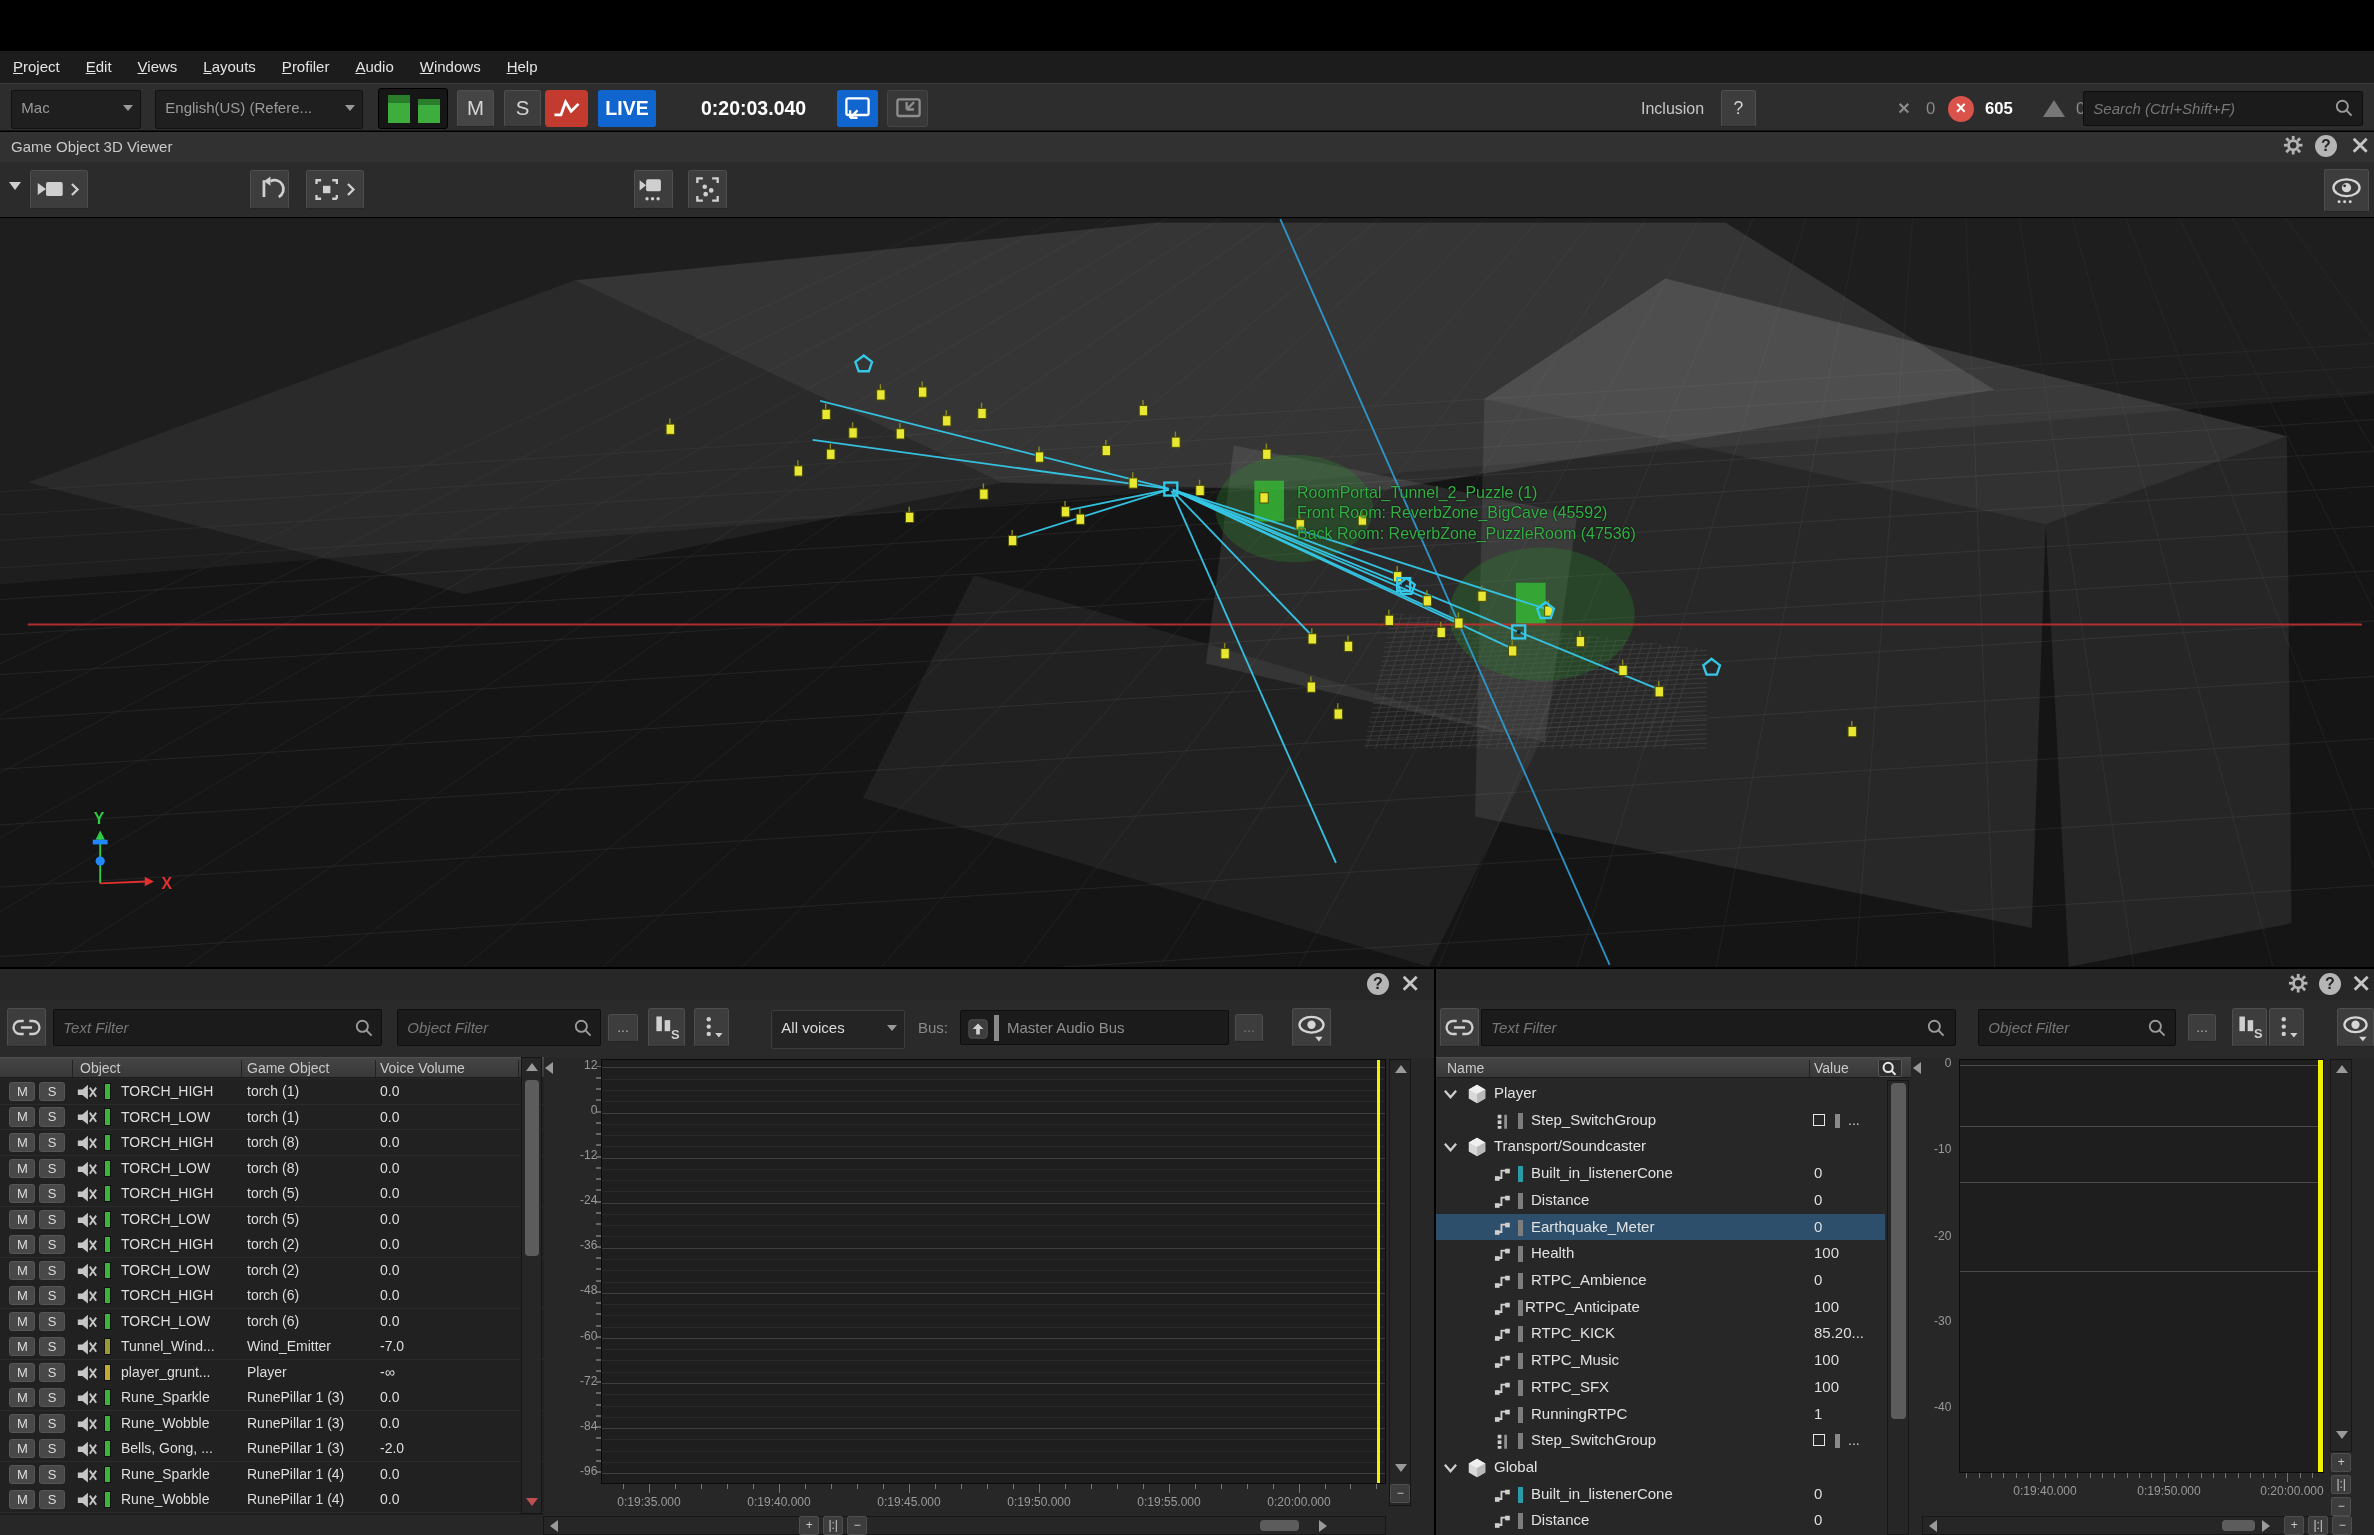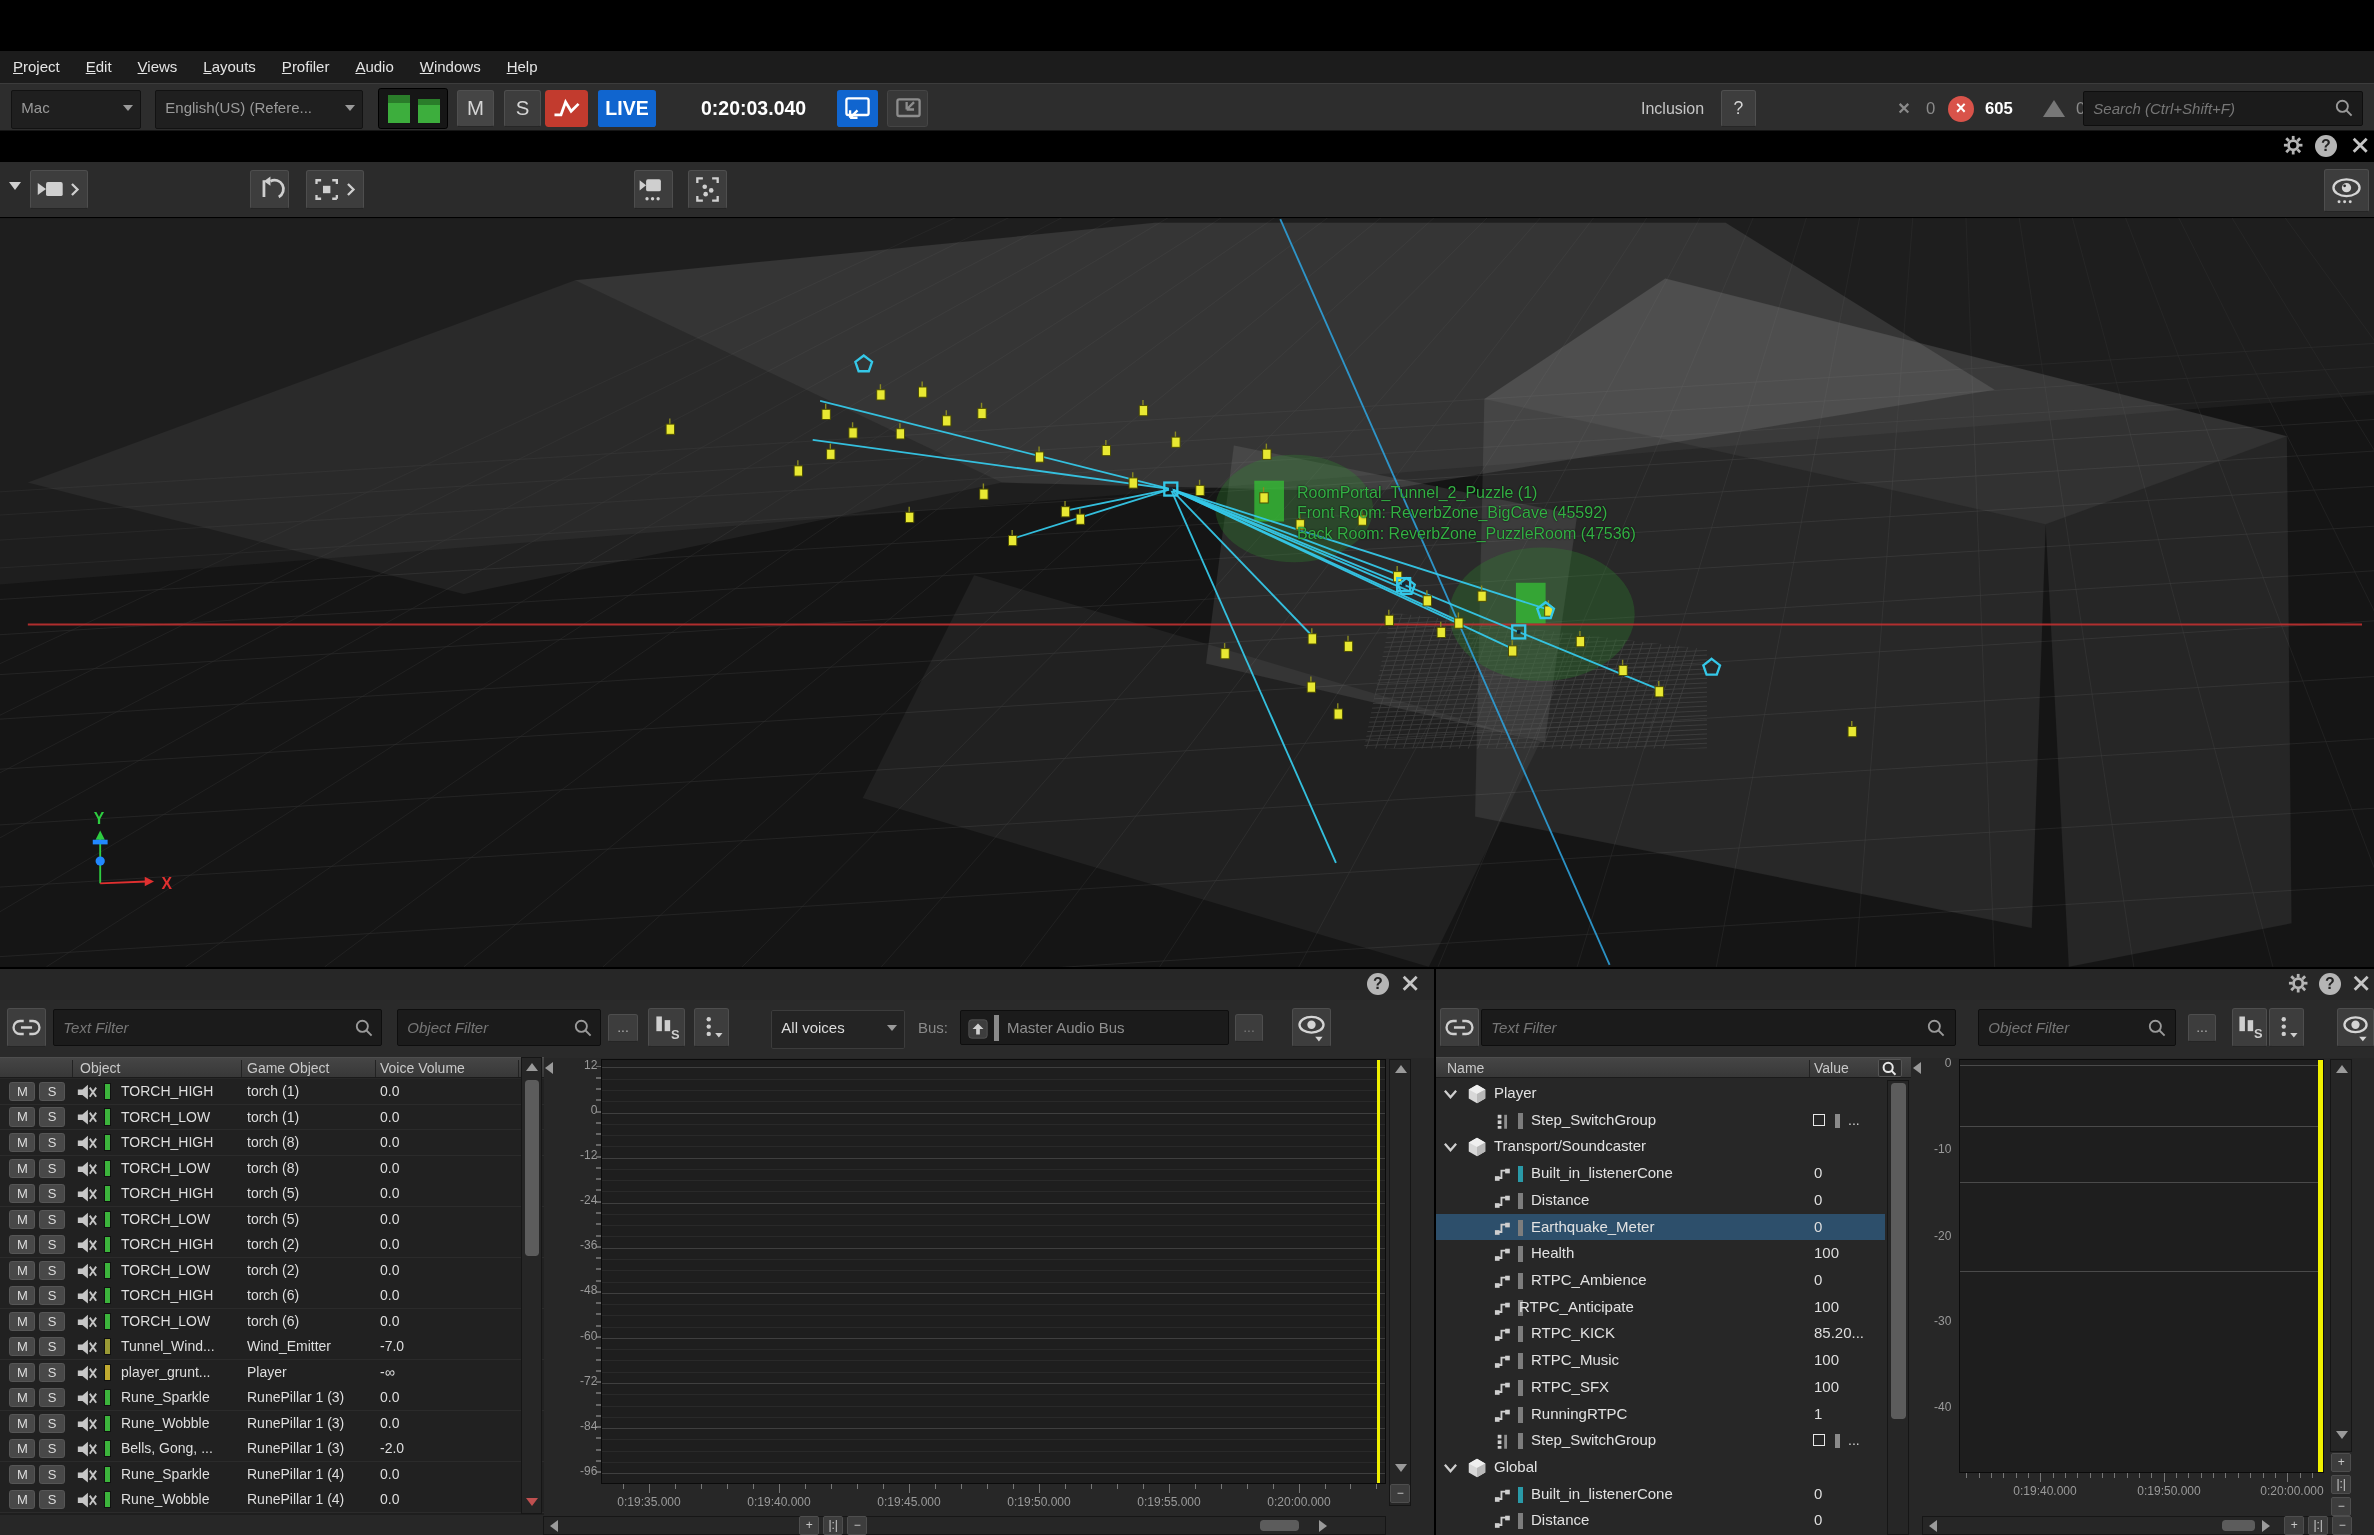--- a/index.html
+++ b/index.html
@@ -113,20 +113,21 @@
     <span class="cnt" style="left:2076px;top:5.6px">0</span>
     <span class="abs" style="left:2096px;top:13px;width:24px;height:24px;background:#e8e8e8;border-radius:12px;color:#222;font-weight:bold;font-size:16.7px;text-align:center;line-height:23px;font-family:'Liberation Serif',serif">i</span>
     <span class="cnt b" style="left:2128px;top:5.6px">5</span>
     <input class="inp" style="left: 2083px; top: 6.5px; width: 280px; height: 35px;" placeholder="Search (Ctrl+Shift+F)">
     <svg class="mag" style="left:2334px;top:14px" width="20.4" height="20.4" viewBox="0 0 22 22">
         <circle cx="9" cy="9" r="6" fill="none" stroke="#9a9a9a" stroke-width="2"></circle>
         <line x1="13.5" y1="13.5" x2="19" y2="19" stroke="#9a9a9a" stroke-width="2"></line>
       </svg>
   </div>
 
+  <div class="ptitle" style="left:0;top:132px;width:2375px;height:31px"><span>Game Object 3D Viewer</span></div>
   <div class="titleicon" style="left:2282px;top:135px"><svg width="20.4" height="20.4" viewBox="0 0 22 22">
         <circle cx="11" cy="11" r="5" fill="none" stroke="#b5b5b5" stroke-width="3"></circle>
         <g stroke="#b5b5b5" stroke-width="3">
           <line x1="11" y1="1" x2="11" y2="5"></line>
           <line x1="11" y1="17" x2="11" y2="21"></line>
           <line x1="1" y1="11" x2="5" y2="11"></line>
           <line x1="17" y1="11" x2="21" y2="11"></line>
           <line x1="3.5" y1="3.5" x2="6.5" y2="6.5"></line>
           <line x1="15.5" y1="15.5" x2="18.5" y2="18.5"></line>
           <line x1="3.5" y1="18.5" x2="6.5" y2="15.5"></line>
@@ -1049,21 +1050,21 @@
         <div class="gname" style="left: 95px;">RTPC_Ambience</div>
         <div class="gval">0</div>
       </div>
       <div class="grow" style="top: 214px;">
         <div class="rowicon" style="left: 58px; top: 4.6px;"><svg width="18.6" height="18.6" viewBox="0 0 20 20">
             <path d="M3 14 h5 v-8 h6" fill="none" stroke="#cfcfcf" stroke-width="2"></path>
             <rect x="1" y="12" width="5" height="5" fill="#cfcfcf"></rect>
             <rect x="12" y="4" width="5" height="5" fill="#cfcfcf"></rect>
           </svg></div>
         <div class="gbar gray" style="left: 82px;"></div>
-        <div class="gname" style="left: 83px;">RTPC_Anticipate</div>
+        <div class="gname" style="left: 89px;">RTPC_Anticipate</div>
         <div class="gval">100</div>
       </div>
       <div class="grow" style="top: 240px;">
         <div class="rowicon" style="left: 58px; top: 4.6px;"><svg width="18.6" height="18.6" viewBox="0 0 20 20">
             <path d="M3 14 h5 v-8 h6" fill="none" stroke="#cfcfcf" stroke-width="2"></path>
             <rect x="1" y="12" width="5" height="5" fill="#cfcfcf"></rect>
             <rect x="12" y="4" width="5" height="5" fill="#cfcfcf"></rect>
           </svg></div>
         <div class="gbar gray" style="left: 82px;"></div>
         <div class="gname" style="left: 95px;">RTPC_KICK</div>

